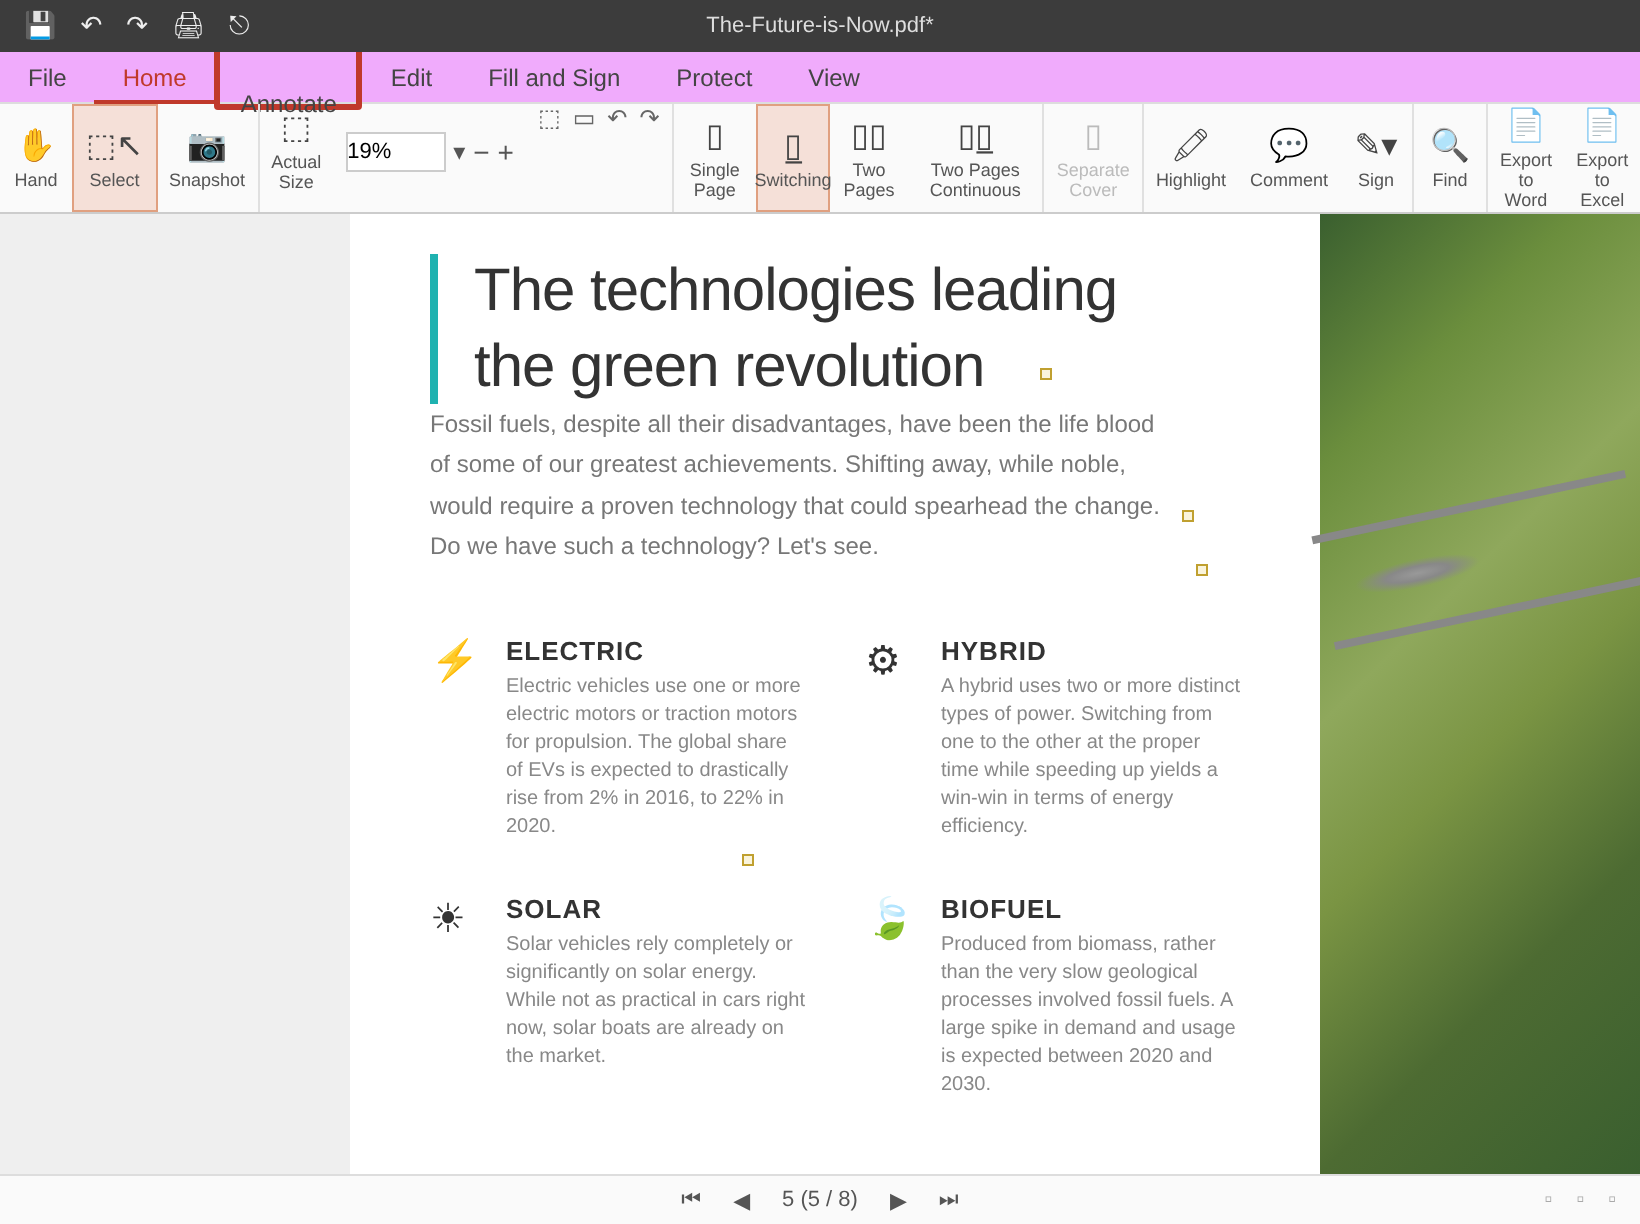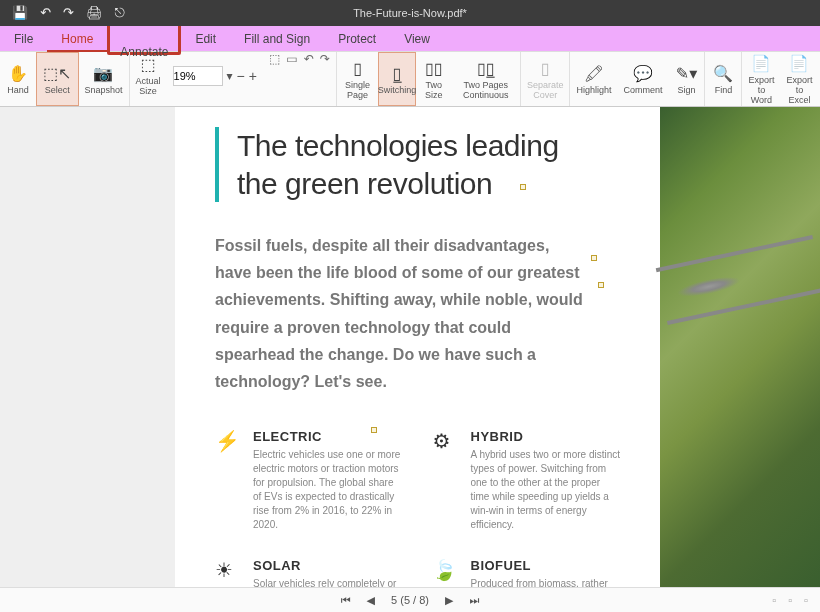--- a/index.html
+++ b/index.html
@@ -24,21 +24,21 @@
   .nav-icons-row { display: flex; gap: 6px; padding: 0 6px; justify-content: center; }
   .nav-icons-row span { font-size: 12px; color: #666; cursor: pointer; }
   .content-wrap { display: flex; height: calc(612px - 26px - 26px - 55px - 25px); background: #e6e6e6; }
   .sidebar { width: 175px; background: #efefef; }
   .page { background: #fff; flex: 1; position: relative; padding: 20px 40px 20px 40px; overflow: hidden; }
   .aerial { width: 160px; background: linear-gradient(135deg, #3a5f2f 0%, #6b8e3d 20%, #8fa85c 40%, #7a9443 55%, #4d6b32 75%, #3a5f2f 100%); position: relative; }
   .aerial::before { content:""; position:absolute; top:30%; left:0; right:0; height:50px; background: radial-gradient(ellipse at 30% 50%, #999 0%, #888 10%, transparent 20%); border-top: 4px solid #888; border-bottom: 4px solid #888; transform: rotate(-12deg); }
   .heading-block { display: flex; gap: 18px; }
   .accent-bar { width: 4px; background: #1fb2b0; flex-shrink: 0; }
   .page h1 { font-size: 30px; font-weight: 300; color: #333; letter-spacing: -0.5px; line-height: 1.25; }
-  .intro { font-size: 16px; color: #777; line-height: 1.7; margin-top: 30px; max-width: 370px; font-weight: 700; }
+  .intro { font-size: 12px; color: #777; line-height: 1.7; max-width: 370px; font-weight: 400; }
   .tech-grid { display: grid; grid-template-columns: 1fr 1fr; column-gap: 30px; row-gap: 26px; margin-top: 34px; }
   .tech-item { display: flex; gap: 12px; }
   .tech-icon { width: 26px; flex-shrink: 0; font-size: 20px; color: #333; }
   .tech-text h3 { font-size: 13px; font-weight: bold; letter-spacing: 0.5px; color: #333; margin-bottom: 4px; }
   .tech-text p { font-size: 10px; color: #888; line-height: 1.4; }
   .statusbar { height: 25px; background: #fafafa; border-top: 1px solid #ddd; display: flex; align-items: center; justify-content: center; font-size: 11px; color: #555; gap: 12px; }
   .statusbar span { cursor: pointer; padding: 0 2px; }
   .sb-icons-right { position: absolute; right: 10px; display: flex; gap: 8px; color: #aaa; }
   .square-accent { position: absolute; width: 6px; height: 6px; border: 1px solid #c0a030; background: rgba(230,200,80,0.2); }
 </style>
@@ -107,21 +107,21 @@
     <div class="tool-btn">
       <div class="tool-icon">▯</div>
       <div class="tool-label">Single Page</div>
     </div>
     <div class="tool-btn active">
       <div class="tool-icon">▯̲</div>
       <div class="tool-label">Switching</div>
     </div>
     <div class="tool-btn">
       <div class="tool-icon">▯▯</div>
-      <div class="tool-label">Two Size</div>
+      <div class="tool-label">Two Pages</div>
     </div>
     <div class="tool-btn">
       <div class="tool-icon">▯▯̲</div>
       <div class="tool-label">Two Pages Continuous</div>
     </div>
   </div>
   <div class="tool-group">
     <div class="tool-btn disabled">
       <div class="tool-icon">▯</div>
       <div class="tool-label">Separate Cover</div>

